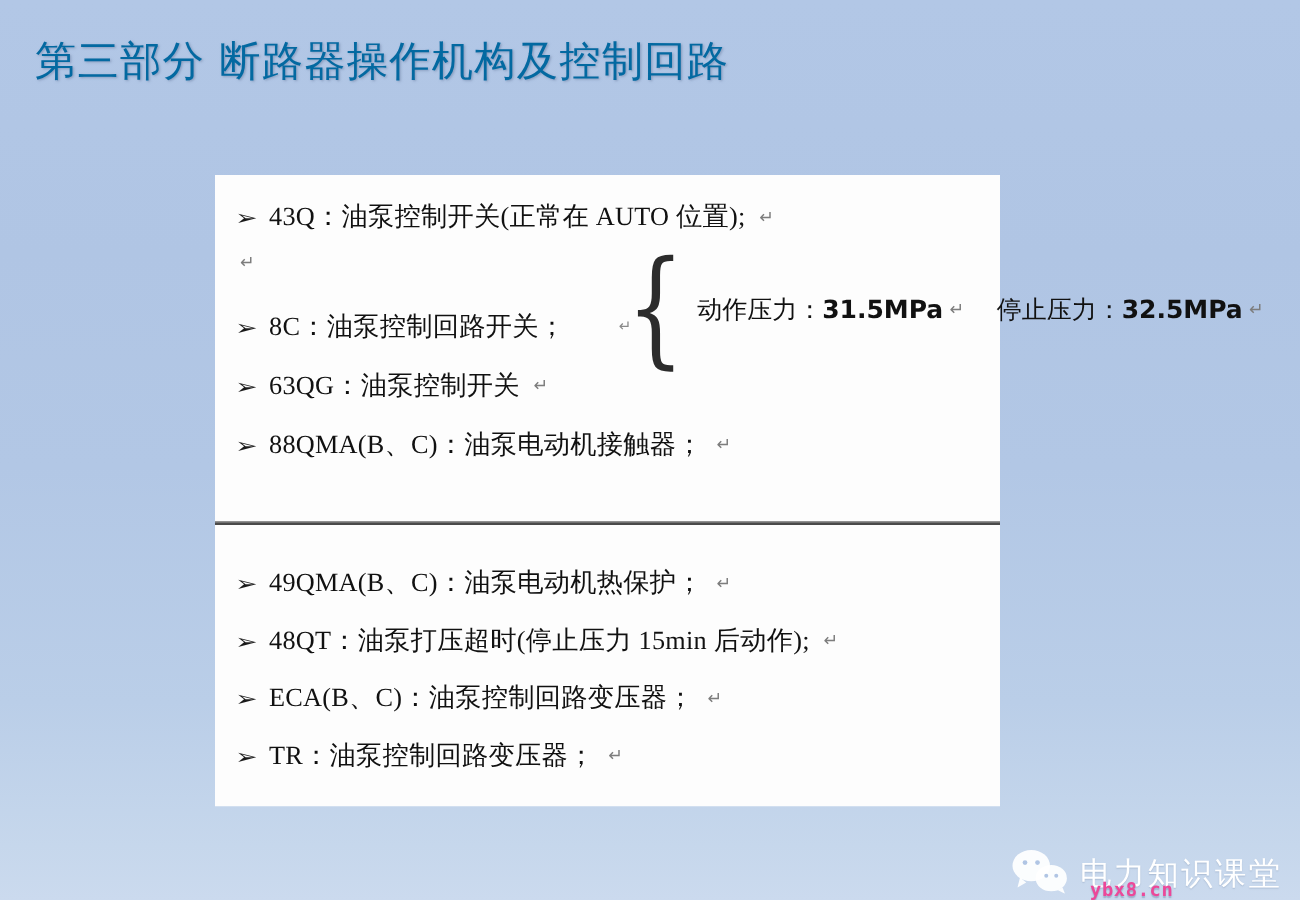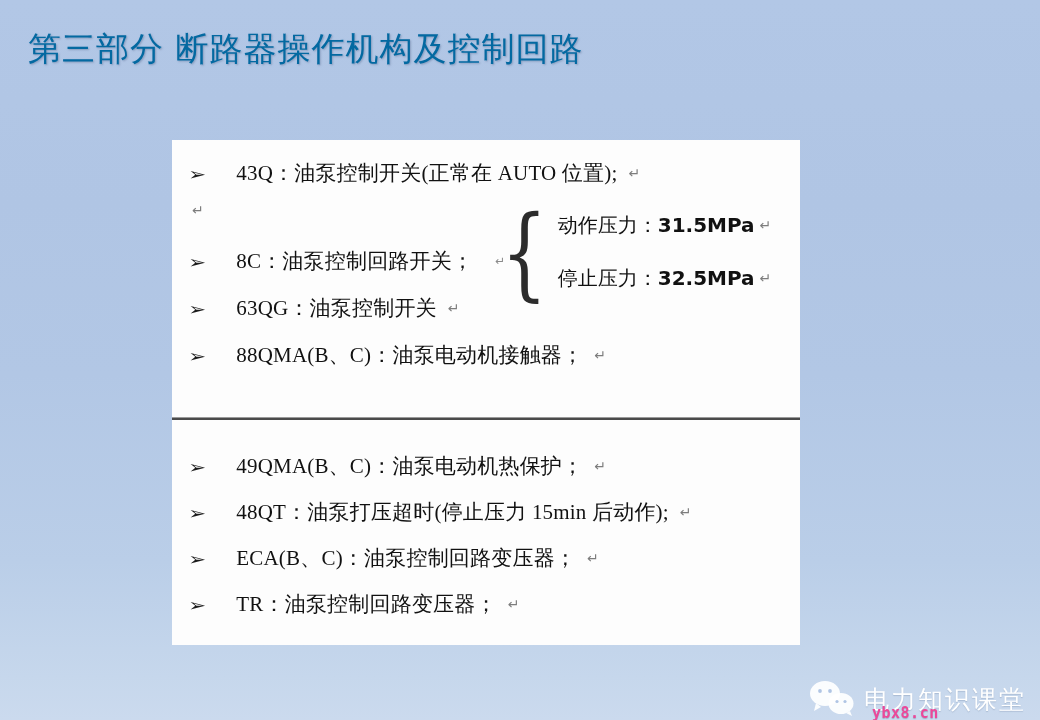--- a/index.html
+++ b/index.html
@@ -85,21 +85,20 @@
     color: #1a1a1a;
     margin-right: 11px;
     transform: scaleX(1.25);
     display: inline-block;
   }
 
   .bullet-text {
     font-family: "Liberation Serif", "DejaVu Serif", serif;
     font-size: 21px;
     letter-spacing: 0.2px;
-    margin-left: 21px;
   }
 
   
   .para-mark {
     font-family: "DejaVu Sans", sans-serif;
     font-size: 14px;
     color: #7d7d7d;
     margin-left: 11px;
     position: relative;
     top: -2px;
@@ -124,21 +123,21 @@
     font-size: 86px;
     font-weight: 300;
     color: #2c2c2c;
     line-height: 0.82;
     transform: scaleX(0.85) scaleY(1.18);
     transform-origin: center;
     margin-right: 6px;
   }
   .brace-lines {
     display: flex;
-    flex-direction: column;
+    flex-direction: row;
     justify-content: center;
     gap: 26px;
   }
   .brace-line {
     font-family: "DejaVu Sans", "Liberation Sans", sans-serif;
     font-size: 20px;
     font-weight: 600;
     color: #111111;
     white-space: nowrap;
   }

